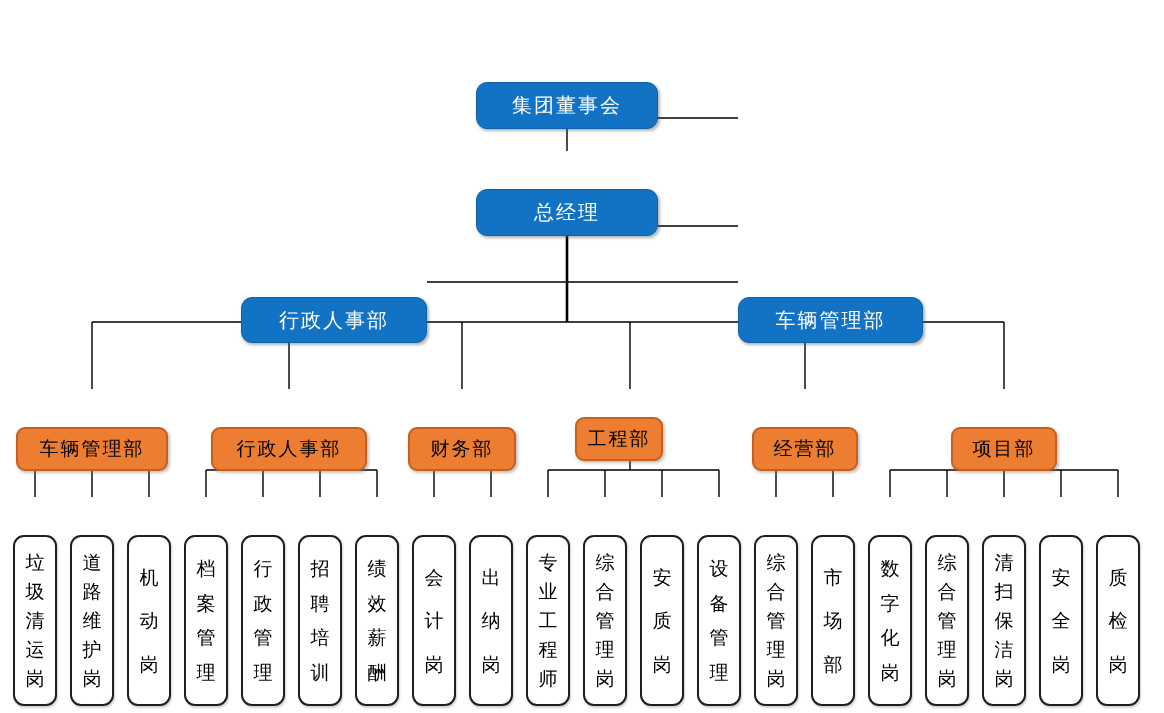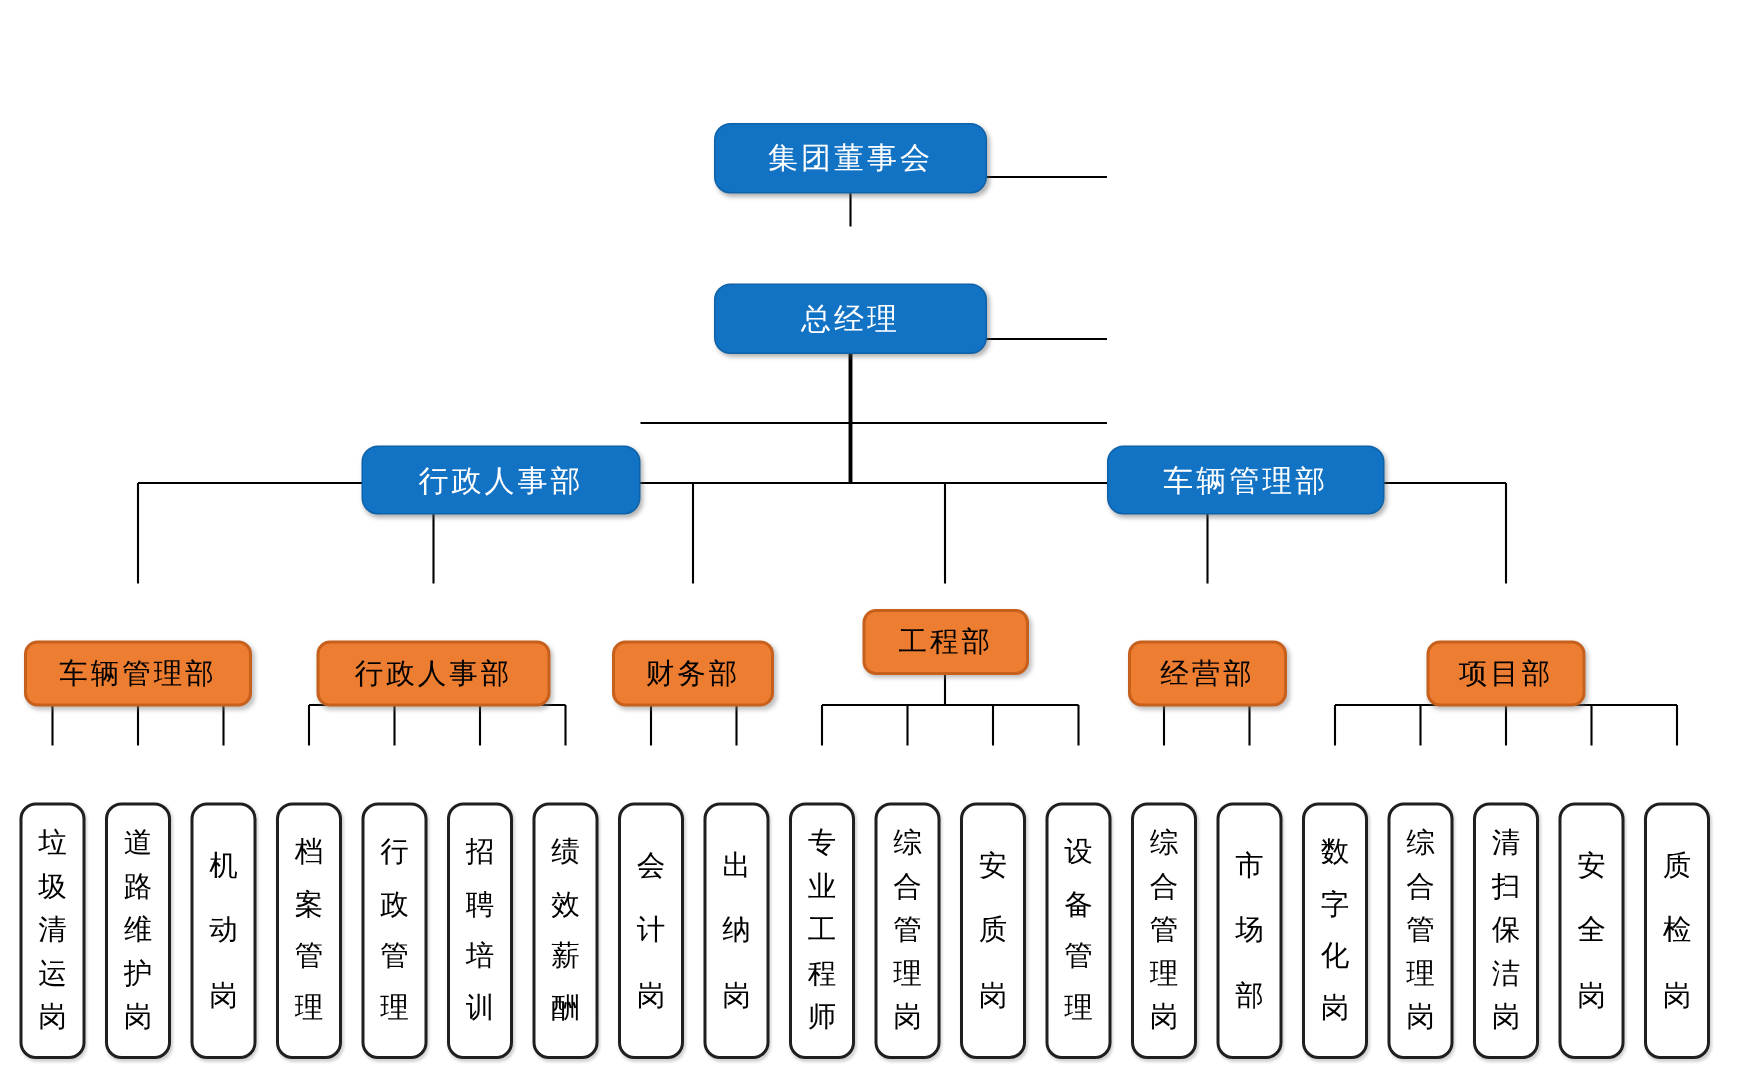--- a/index.html
+++ b/index.html
@@ -53,21 +53,21 @@
   </svg>
 
   <div class="node exec" style="left:476px;top:44px;width:182px;height:47px">集团董事会</div>
   <div class="node exec" style="left:476px;top:151px;width:182px;height:47px">总经理</div>
   <div class="node exec" style="left:241px;top:259px;width:186px;height:46px">行政人事部</div>
   <div class="node exec" style="left:738px;top:259px;width:185px;height:46px">车辆管理部</div>
 
   <div class="node dept" style="left:16px;top:389px;width:152px;height:44px">车辆管理部</div>
   <div class="node dept" style="left:211px;top:389px;width:156px;height:44px">行政人事部</div>
   <div class="node dept" style="left:408px;top:389px;width:108px;height:44px">财务部</div>
-  <div class="node dept" style="left:575px;top:368px;width:111px;height:44px">工程部</div>
+  <div class="node dept" style="left:575px;top:379px;width:88px;height:44px">工程部</div>
   <div class="node dept" style="left:752px;top:389px;width:106px;height:44px">经营部</div>
   <div class="node dept" style="left:951px;top:389px;width:106px;height:44px">项目部</div>
 
   <div class="node pos vtext" style="left:13px">
       <span>垃</span>
       <span>圾</span>
       <span>清</span>
       <span>运</span>
       <span>岗</span>
     </div>

